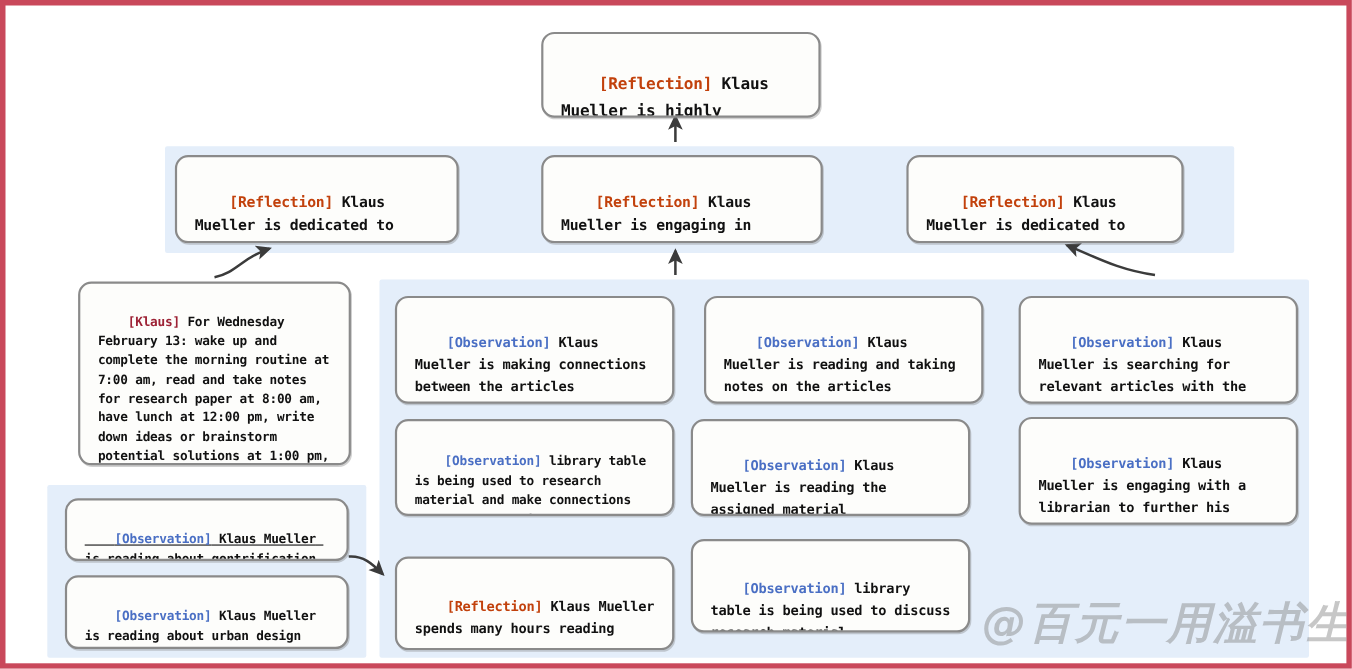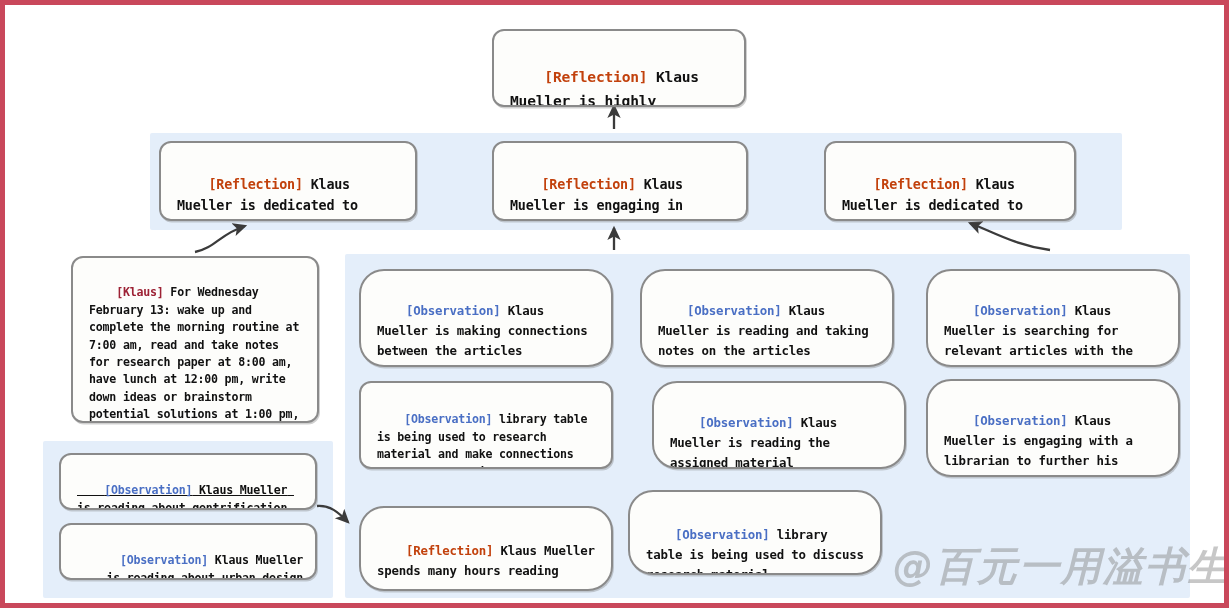--- a/index.html
+++ b/index.html
@@ -35,21 +35,21 @@
     color: #111111;
     letter-spacing: -0.2px;
     white-space: pre-wrap;
     overflow: hidden;
   }
   .tag-reflection { color: #c2410c; font-weight: bold; }
   .tag-observation { color: #4a6fc4; font-weight: bold; }
   .tag-plan { color: #9d2235; font-weight: bold; }
 
   .fs15 { font-size: 14.6px; line-height: 24px; }
-  .fs13 { font-size: 12.4px; line-height: 20px; border-radius: 25px; }
+  .fs13 { font-size: 12.4px; line-height: 20px; }
   .fs12 { font-size: 11.6px; line-height: 17.4px; }
   .fs14 { font-size: 13.4px; line-height: 21px; }
 
   svg.arrows {
     position: absolute;
     left: 0; top: 0;
     width: 1219px;
     height: 598px;
     pointer-events: none;
     overflow: visible;
@@ -109,41 +109,41 @@
   </div>
 
   <div class="node fs12" style="left:66px; top:251px; width:248px; height:167px; padding-top:9px;">
     <span class="tag-plan">[Klaus]</span><span> For Wednesday February 13: wake up and complete the morning routine at 7:00 am, read and take notes for research paper at 8:00 am, have lunch at 12:00 pm, write down ideas or brainstorm potential solutions at 1:00 pm, [...]</span>
   </div>
 
   <div class="node fs12" style="left:54px; top:448px; width:258px; height:57px; padding-top:10px;text-decoration:underline;">
     <span class="tag-observation">[Observation]</span><span> Klaus Mueller is reading about gentrification</span>
   </div>
 
-  <div class="node fs12" style="left:54px; top:518px; width:258px; height:57px; padding-top:10px;text-align:right;">
+  <div class="node fs12" style="left:54px; top:518px; width:258px; height:67px; padding-top:10px;">
     <span class="tag-observation">[Observation]</span><span> Klaus Mueller is reading about urban design</span>
   </div>
 
   <div class="node fs13" style="left:354px; top:264px; width:254px; height:98px;">
     <span class="tag-observation">[Observation]</span><span> Klaus Mueller is making connections between the articles</span>
   </div>
 
   <div class="node fs12" style="left:354px; top:376px; width:254px; height:88px; padding-top:11px;">
     <span class="tag-observation">[Observation]</span><span> library table is being used to research material and make connections between the articles</span>
   </div>
 
   <div class="node fs13" style="left:354px; top:485px; width:254px; height:85px; padding-top:13px;margin-top:16px;">
     <span class="tag-reflection">[Reflection]</span><span> Klaus Mueller spends many hours reading</span>
   </div>
 
   <div class="node fs13" style="left:623px; top:264px; width:254px; height:98px;margin-left:12px;">
     <span class="tag-observation">[Observation]</span><span> Klaus Mueller is reading and taking notes on the articles</span>
   </div>
 
-  <div class="node fs13" style="left:623px; top:376px; width:254px; height:88px; margin-left:24px;">
+  <div class="node fs13" style="left:623px; top:376px; width:254px; height:88px; ">
     <span class="tag-observation">[Observation]</span><span> Klaus Mueller is reading the assigned material</span>
   </div>
 
   <div class="node fs13" style="left:623px; top:485px; width:254px; height:85px; padding-top:13px;">
     <span class="tag-observation">[Observation]</span><span> library table is being used to discuss research material</span>
   </div>
 
   <div class="node fs13" style="left:921px; top:264px; width:254px; height:98px;">
     <span class="tag-observation">[Observation]</span><span> Klaus Mueller is searching for relevant articles with the help of a librarian</span>
   </div>

